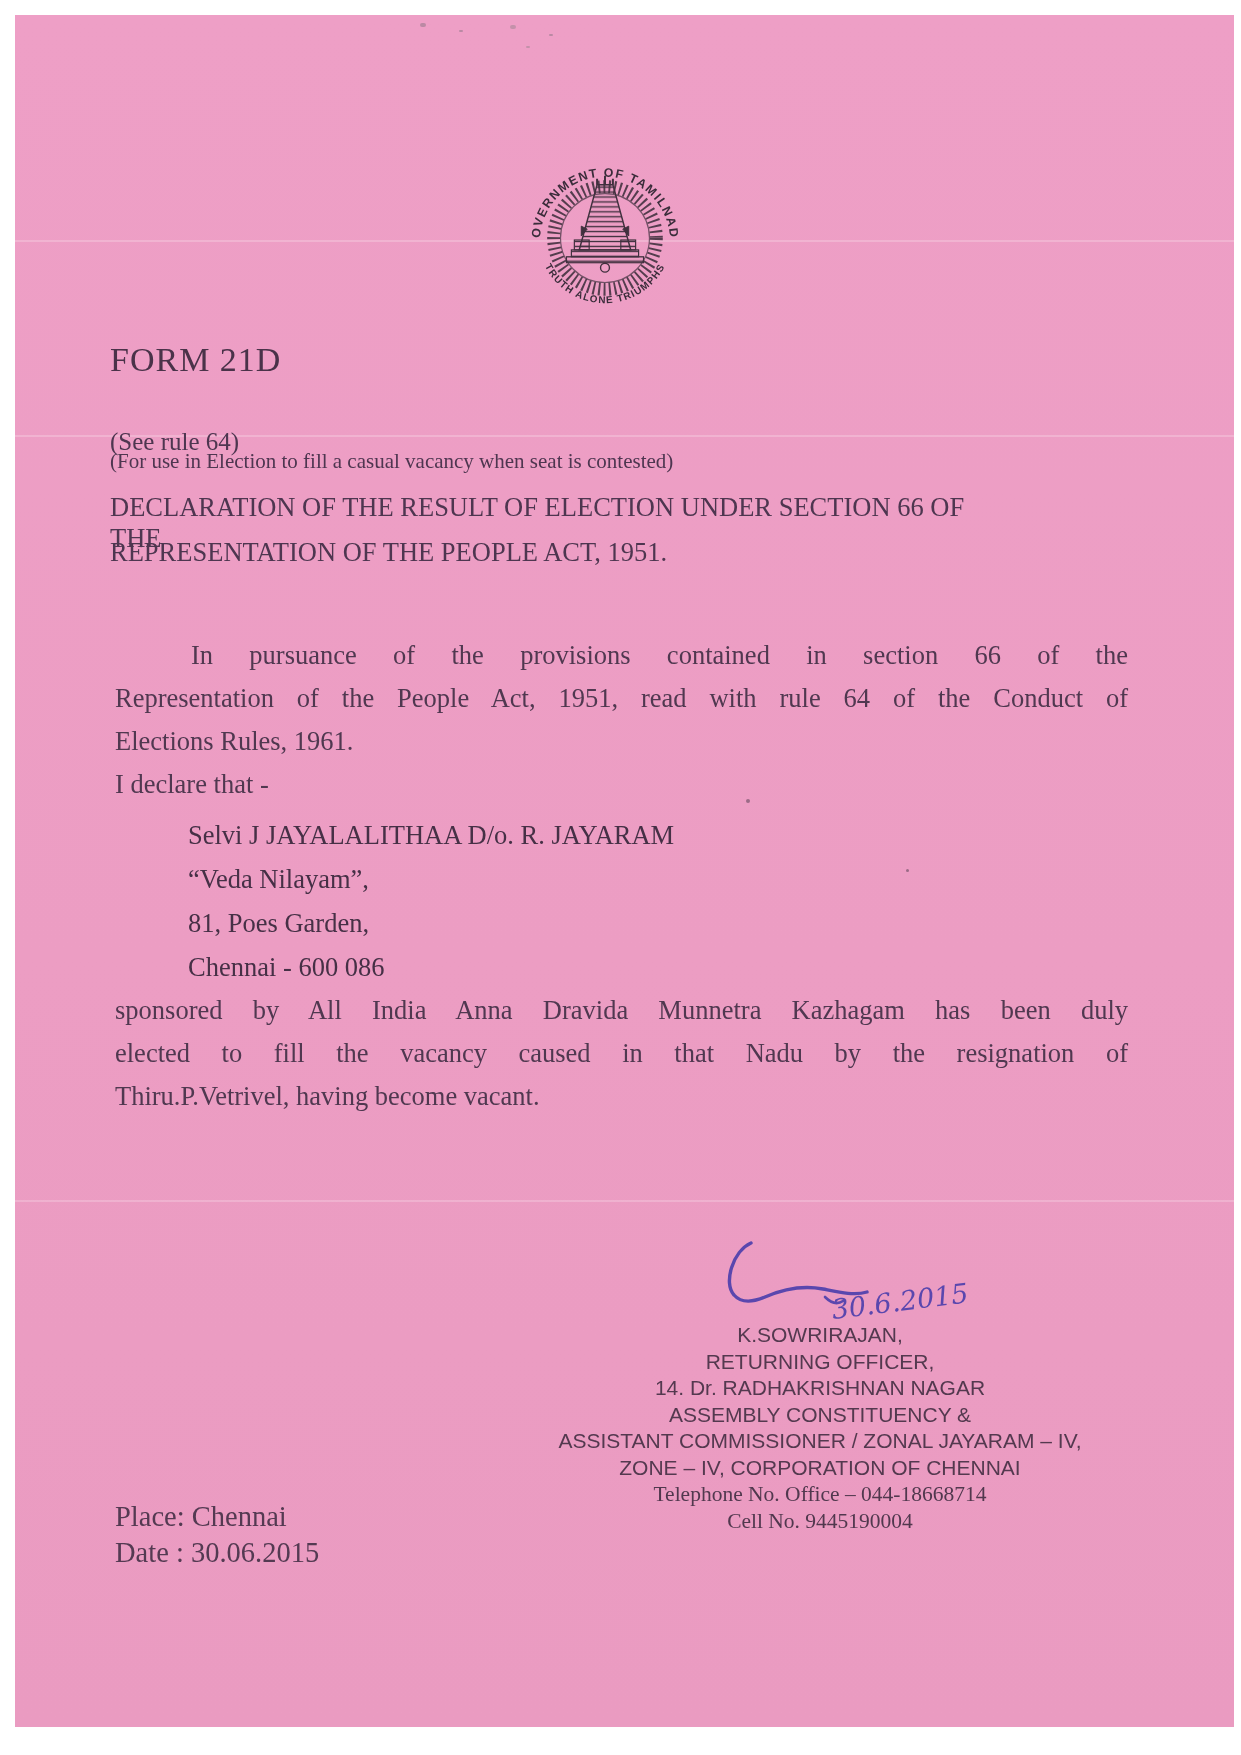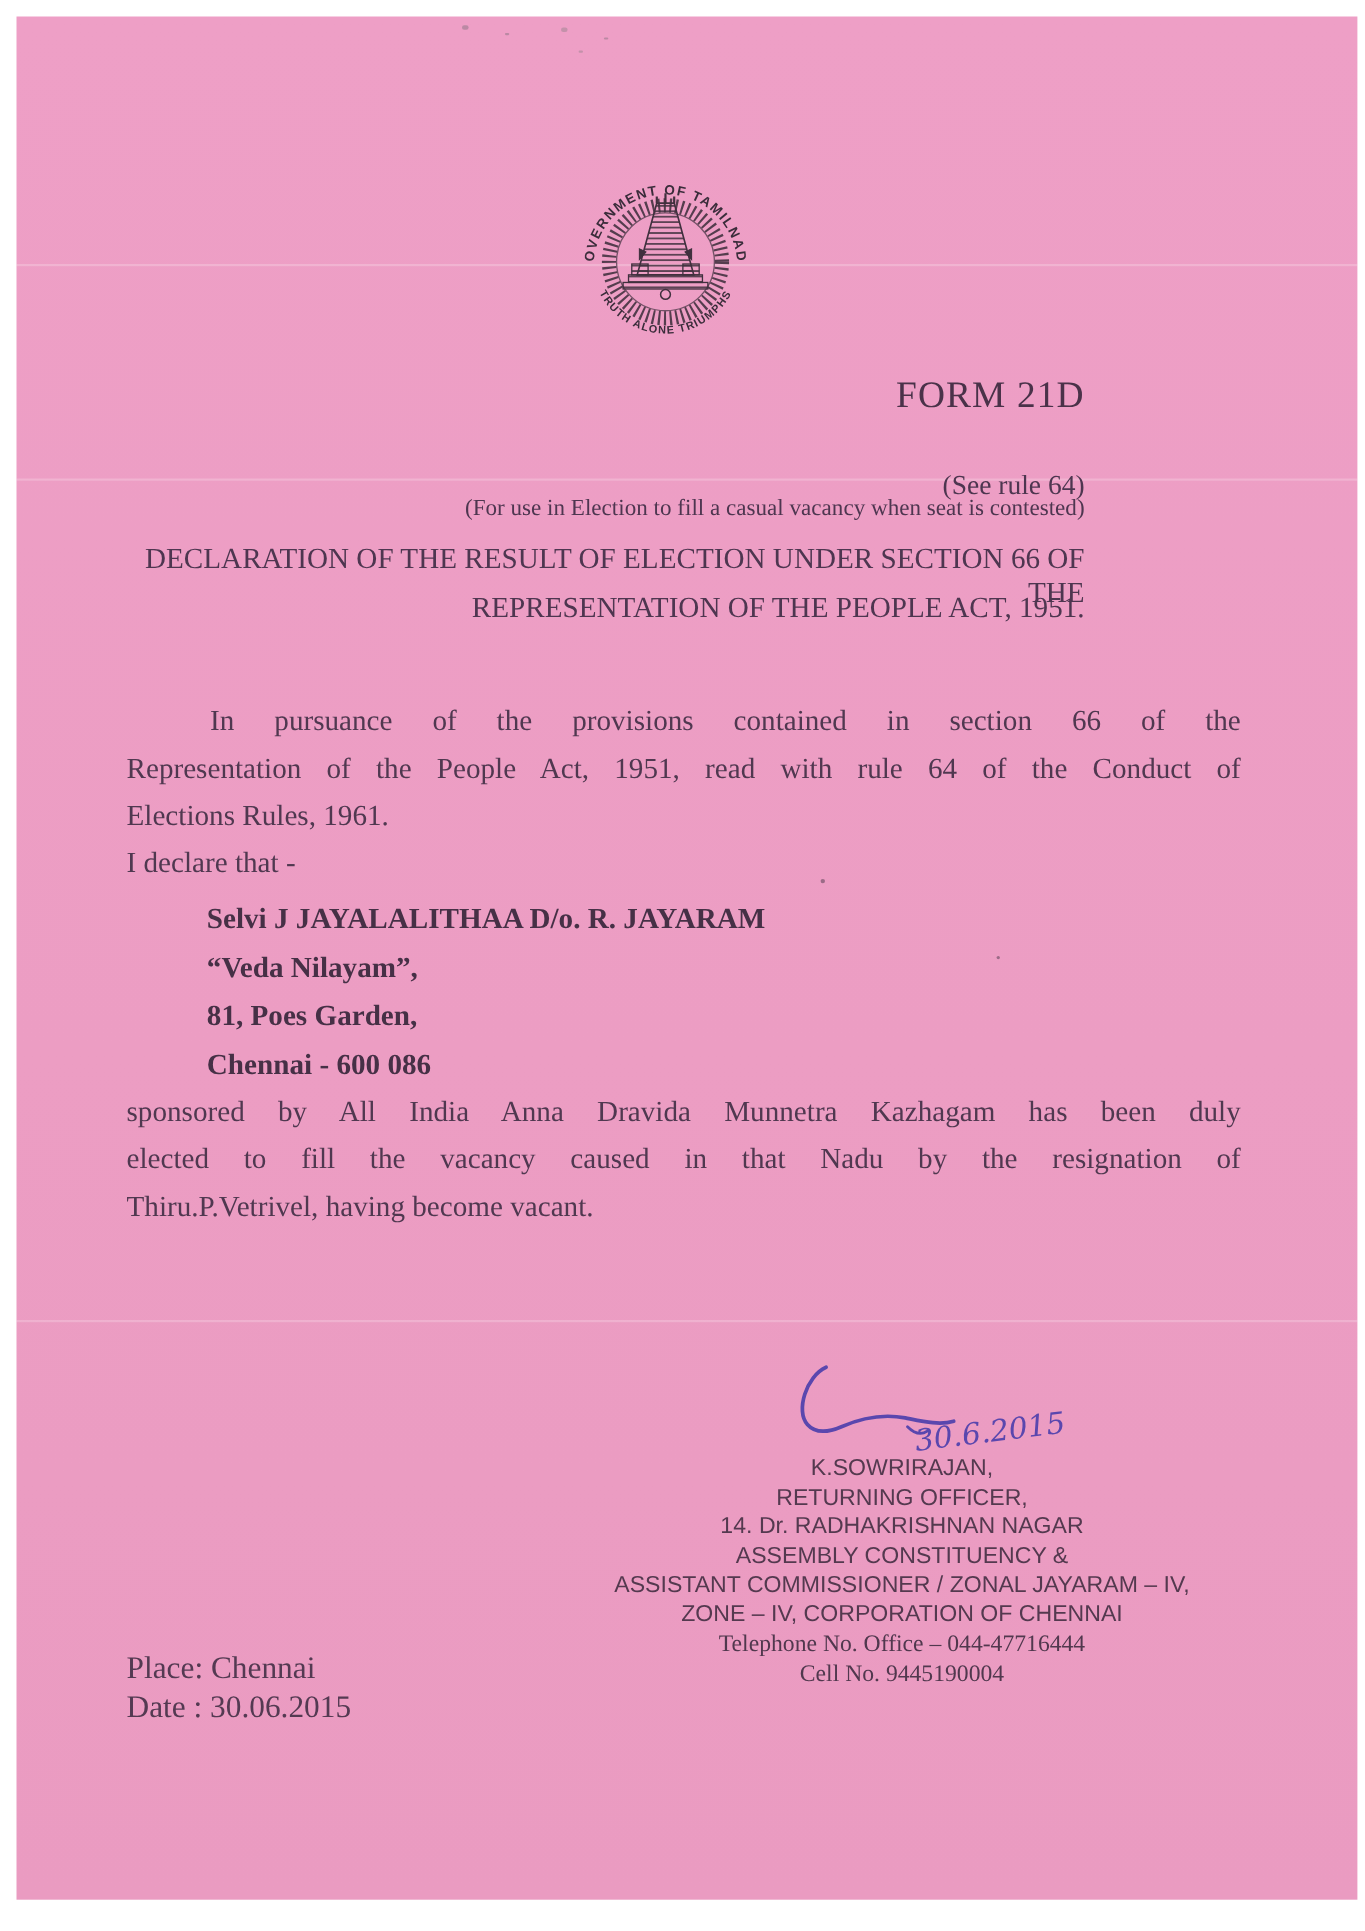--- a/index.html
+++ b/index.html
@@ -9,35 +9,35 @@
     font-family:"Liberation Serif", serif;
     overflow:hidden;
   }
   .sheet {
     position:absolute; left:15px; top:15px; width:1219px; height:1712px;
     background:linear-gradient(180deg,#ee9fc6 0%,#ec9dc3 55%,#ea9bc1 100%);
   }
   .streak { position:absolute; left:0; right:0; height:2px; background:rgba(255,255,255,.22); }
 
   
-  .tline { position:absolute; left:95px; width:876px; text-align:right; color:#4e3650; }
+  .tline { position:absolute; left:95px; width:876px; text-align:left; color:#4e3650; }
   .form-title   { font-size:34px; letter-spacing:1px; color:#4a3249; }
   .rule-line    { font-size:25px; }
   .usage-line   { font-size:21px; }
   .decl-line    { font-size:26.5px; }
 
   
   .bodycol { position:absolute; left:100px; top:603px; width:1013px;
              font-size:26.5px; line-height:43px; color:#503850; }
   .jline { text-align:justify; text-align-last:justify; text-justify:inter-word; }
   .lline { text-align:left; white-space:pre-wrap; }
   .indent { text-indent:76px; }
   .gap-before-p2 { margin-top:16px; }
   .gap-before-address { margin-top:7px; }
-  .address { font-weight:bold; color:#463046; padding-left:73px; line-height:44px; }
+  .address { font-weight:normal; color:#463046; padding-left:73px; line-height:44px; }
 
   .signature-wrap { position:absolute; left:690px; top:1220px; width:280px; height:100px; }
 
   .sigblock { position:absolute; left:480px; top:1307px; width:650px; text-align:center;
               font-family:"Liberation Sans", sans-serif; font-size:21px; line-height:26.5px;
               color:#54394f; }
   .sigblock .serifline { font-family:"Liberation Serif", serif; font-size:21.5px; color:#51384e; }
 
   .footer { position:absolute; left:100px; top:1484px; font-size:28.5px; line-height:35.5px;
             color:#543a52; }
@@ -126,21 +126,21 @@
     </svg>
   </div>
 
   <div class="sigblock">
     <div>K.SOWRIRAJAN,</div>
     <div>RETURNING OFFICER,</div>
     <div>14. Dr. RADHAKRISHNAN NAGAR</div>
     <div>ASSEMBLY CONSTITUENCY &amp;</div>
     <div>ASSISTANT COMMISSIONER / ZONAL JAYARAM – IV,</div>
     <div>ZONE – IV, CORPORATION OF CHENNAI</div>
-    <div class="serifline">Telephone No. Office – 044-47716444</div>
+    <div class="serifline">Telephone No. Office – 044-18668714</div>
     <div class="serifline">Cell No. 9445190004</div>
   </div>
 
   <div class="footer">
     <div>Place: Chennai</div>
     <div>Date : 30.06.2015</div>
   </div>
 
 </div>
 

